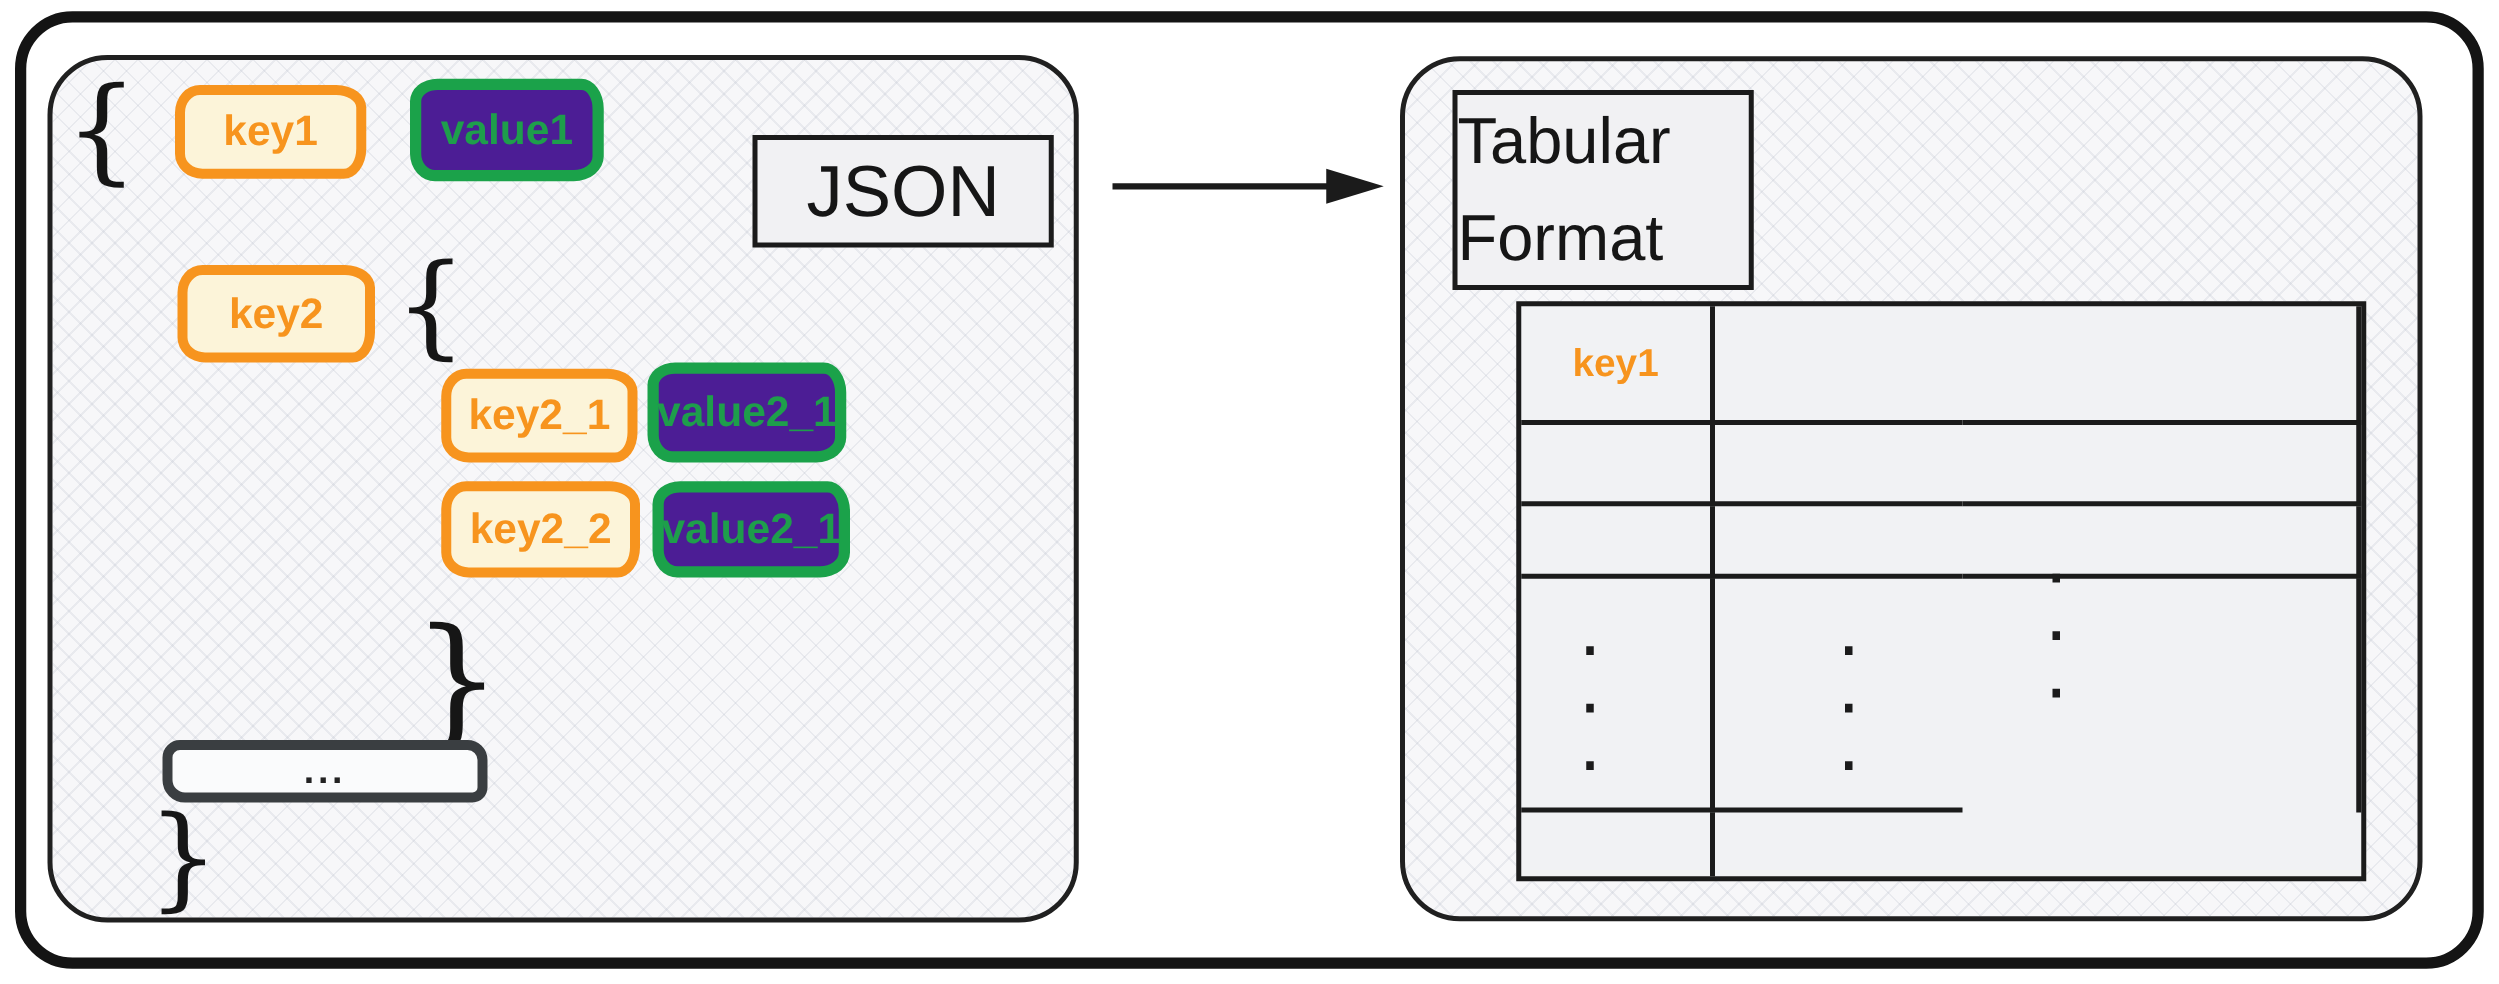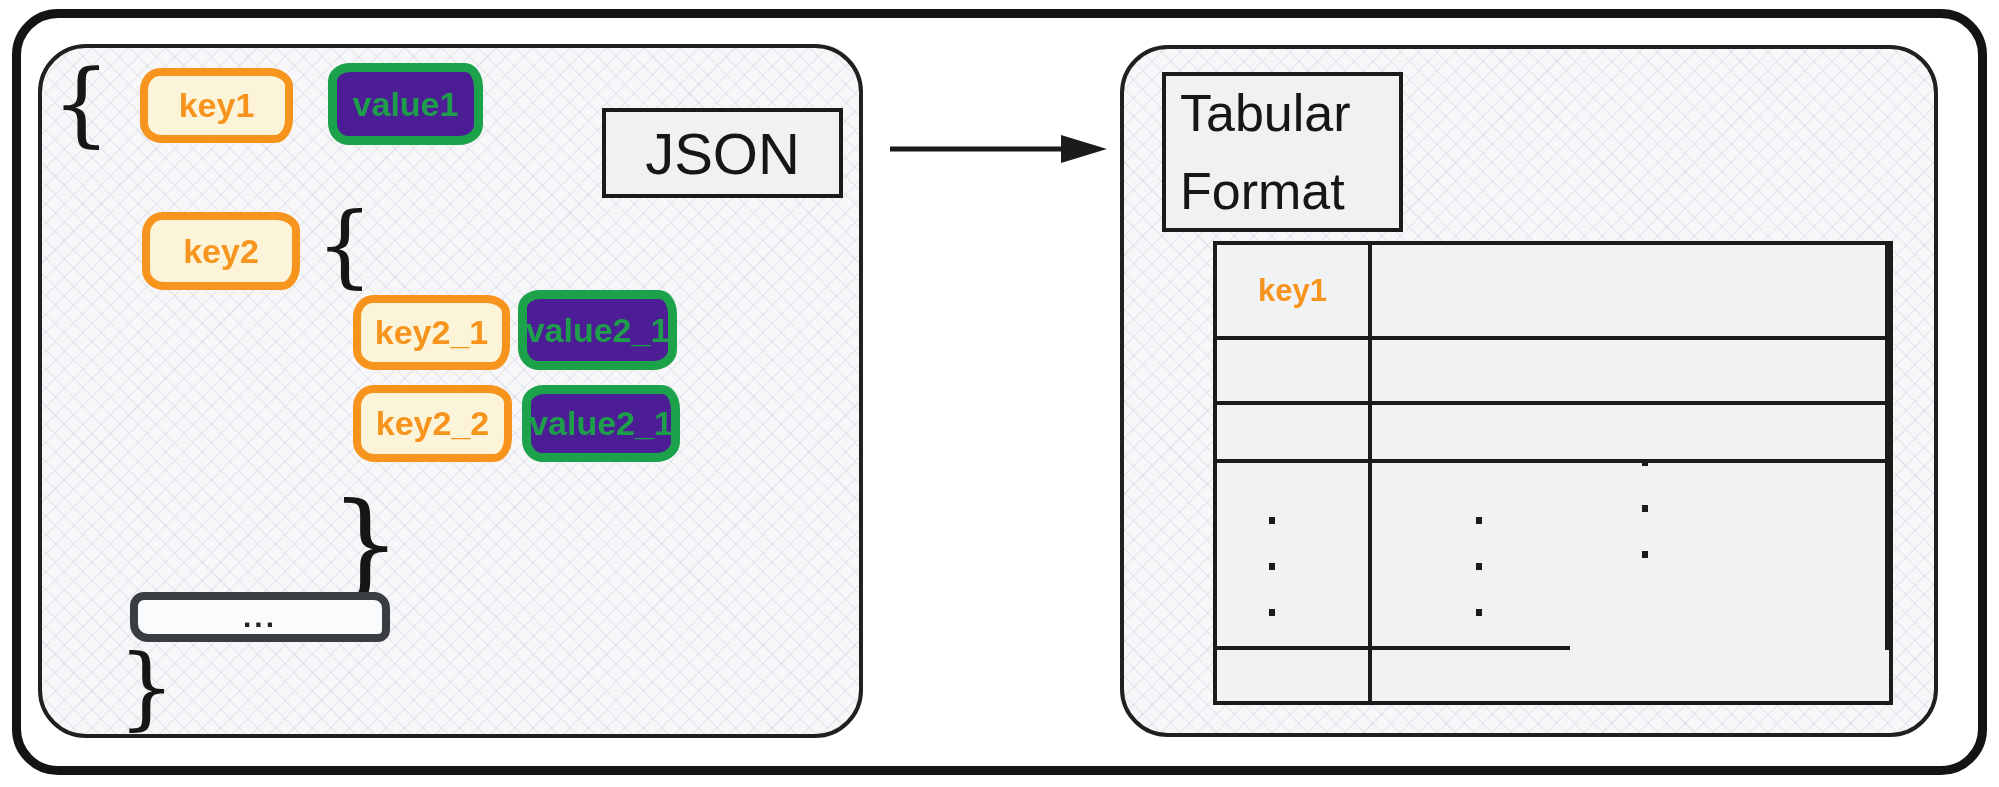--- a/index.html
+++ b/index.html
@@ -38,21 +38,21 @@
     border:9px solid #1BA24A;background:#4c1d95;color:#1E9E4B;
     border-radius:22px 18px 24px 20px / 18px 24px 20px 22px;
   }
   .badge{
     position:absolute;box-sizing:border-box;display:flex;align-items:center;justify-content:center;
     border:4px solid #1b1b1b;background:#f1f1f3;color:#161616;
   }
   .json-badge{left:602px;top:108px;width:241px;height:90px;font-size:58px;}
   .tf-badge{
     left:1162px;top:72px;width:241px;height:160px;font-size:52px;line-height:1.5;
-    justify-content:flex-start;padding-left:14px;
+    justify-content:flex-start;padding-left:0;
   }
   .tf-badge .line{display:block;}
   .ellipsis-box{
     position:absolute;left:130px;top:592px;width:260px;height:50px;box-sizing:border-box;
     border:8px solid #3a3e41;border-radius:14px 16px 12px 18px;background:#fafbfc;
     display:flex;align-items:center;justify-content:center;
     color:#222;font-size:30px;font-weight:bold;letter-spacing:3px;
   }
   .arrow-svg{position:absolute;left:885px;top:127px;}
 

